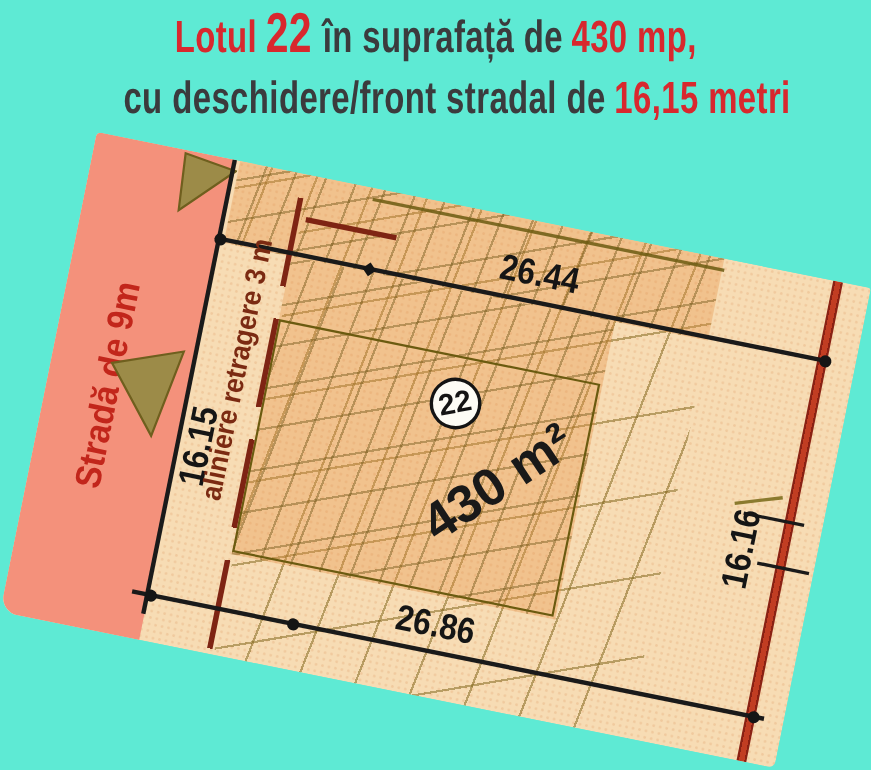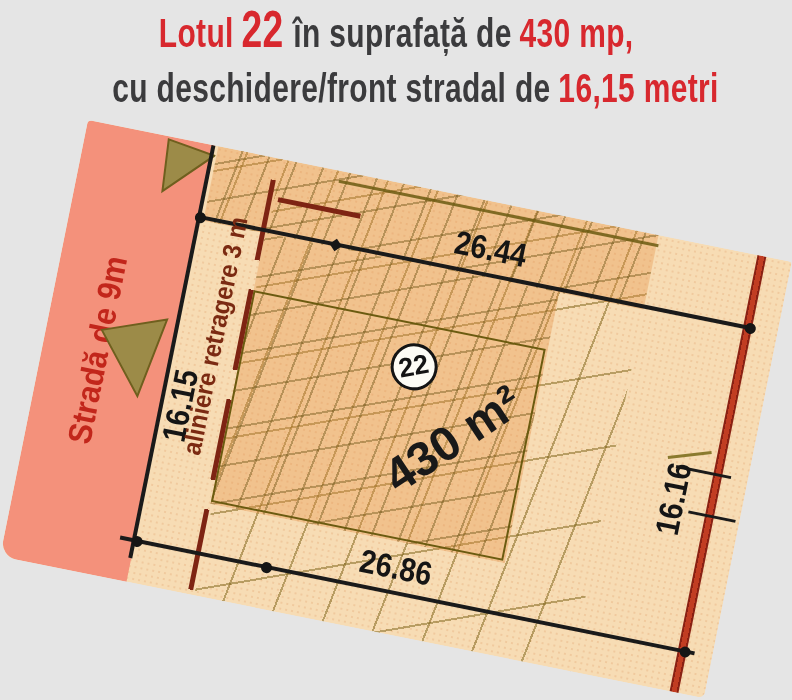--- a/index.html
+++ b/index.html
@@ -1,17 +1,17 @@
 <!DOCTYPE html>
 <html><head>
 <meta charset="utf-8">
 <style>
   html,body{margin:0;padding:0;background:#ffffff;width:792px;height:700px;overflow:hidden;
     font-family:"Liberation Sans","DejaVu Sans",sans-serif;}
-  .stage{position:relative;width:792px;height:700px;background:#e5e5e5;overflow:hidden;}
+  .stage{position:relative;width:792px;height:700px;background:#5eead4;overflow:hidden;}
 
   
   .title{position:absolute;left:0;top:6px;width:792px;text-align:center;line-height:47px;white-space:nowrap;}
   .title-line{display:inline-block;transform:scaleX(.73);transform-origin:50% 50%;
     font-weight:bold;font-size:41px;color:#3b3b3d;letter-spacing:.5px;}
   .t-red{color:#d8282e;}
   .t-big{font-size:51px;}
   .t-seg{margin-right:.26em;}
   .t-seg:last-child{margin-right:0;}
 

